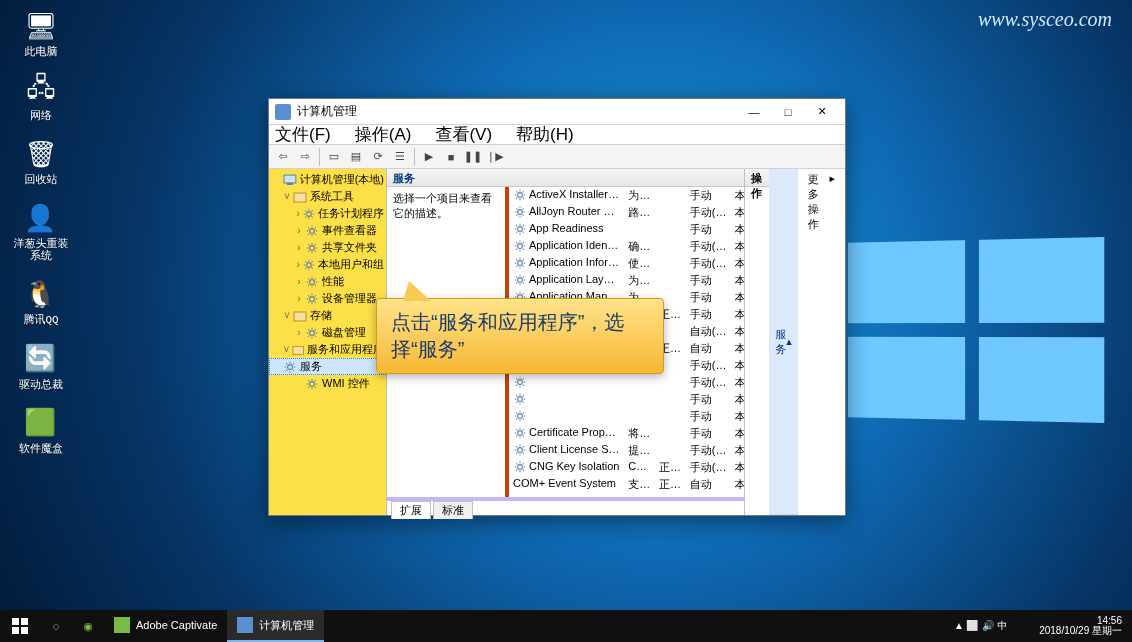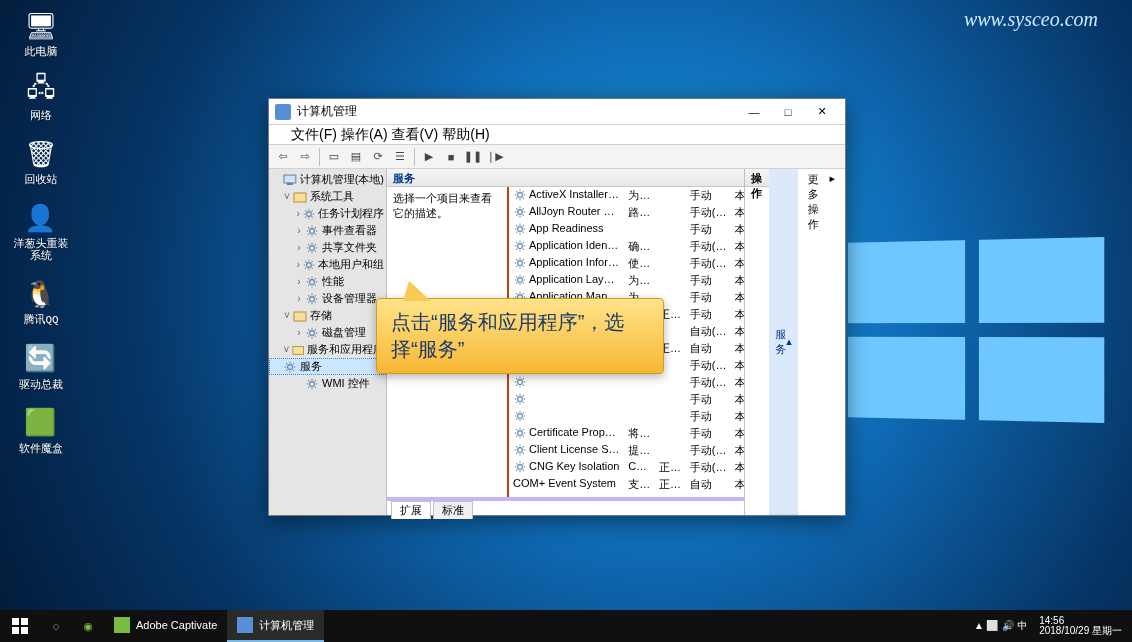--- a/index.html
+++ b/index.html
@@ -1,58 +1,58 @@
 <!DOCTYPE html>
 <html><head>
 <meta charset="utf-8">
 <style>
 * { margin: 0; padding: 0; box-sizing: border-box; font-family: "Microsoft YaHei", "Segoe UI", Tahoma, sans-serif; }
 html, body { width: 1132px; height: 642px; overflow: hidden; }
 .desktop {
   position: relative; width: 1132px; height: 642px;
   background: radial-gradient(circle at 58% 45%, #1a9edc 0%, #0f6bb5 35%, #063566 70%, #021a38 100%);
 }
-.watermark-top { position: absolute; top: 8px; right: 34px; font-style: italic; color: #cfe8ff; font-size: 20px; font-family: Georgia, serif; }
+.watermark-top { position: absolute; top: 8px; right: 20px; font-style: italic; color: #cfe8ff; font-size: 20px; font-family: Georgia, serif; }
 .watermark-bottom { position:absolute; bottom:36px; right:8px; color: rgba(180,210,230,.25); font-size:24px; font-style:italic; }
 .icons-col { position:absolute; left:10px; top:8px; width:62px; display:flex; flex-direction:column; gap:14px; }
 .dicon { width:62px; display:flex; flex-direction:column; align-items:center; color:#fff; font-size:11px; text-align:center; cursor:pointer; }
 .dicon .glyph { width:36px; height:36px; display:flex; align-items:center; justify-content:center; font-size:26px; color:#fff; }
 .dicon .lbl { margin-top:2px; text-shadow:0 1px 2px rgba(0,0,0,.6); line-height:1.1;font-family:Liberation Mono, monospace; }
 
 .win-logo { position:absolute; top:240px; right:30px; width:260px; height:180px; display:grid; grid-template-columns:1fr 1fr; grid-template-rows:1fr 1fr; gap:14px; transform:perspective(700px) rotateY(-10deg); }
 .win-logo div { background:#6fc7ff; }
 
 .window {
   position:absolute; left:268px; top:98px; width:578px; height:418px;
   background:#fff; border:1px solid #7a7a7a; box-shadow:0 6px 22px rgba(0,0,0,.45);
   display:flex; flex-direction:column; font-size:11px; color:#000;
 }
 .titlebar { height:26px; display:flex; align-items:center; padding:0 6px; border-bottom:1px solid #d0d0d0; }
 .titlebar .ticon { width:16px; height:16px; background:#5a8fd6; margin-right:6px; border-radius:2px; }
 .titlebar .ttl { flex:1; font-size:12px; }
 .winbtns { display:flex; }
 .winbtns span { width:34px; height:22px; display:flex; align-items:center; justify-content:center; font-size:11px; cursor:pointer; }
-.menubar { height:20px; display:flex; align-items:center; gap:4px; padding:0 22px; border-bottom:1px solid #d0d0d0; font-size:14px; }
+.menubar { height:20px; display:flex; align-items:center; gap:24px; padding:0 6px; border-bottom:1px solid #d0d0d0; font-size:17px; }
 .menubar span { cursor:pointer; }
 .toolbar { height:24px; display:flex; align-items:center; gap:2px; padding:0 4px; border-bottom:1px solid #d0d0d0; background:#f4f4f4; }
 .tbtn { width:20px; height:20px; display:flex; align-items:center; justify-content:center; font-size:11px; color:#444; cursor:pointer; border:1px solid transparent; }
 .tsep { width:1px; height:18px; background:#c0c0c0; margin:0 2px; }
 
 .body { flex:1; display:flex; min-height:0; }
-.tree { width:118px; border-right:1px solid #c0c0c0; overflow:auto; padding:2px 0; font-size:11px; background:#e5e5e5; }
+.tree { width:118px; border-right:1px solid #c0c0c0; overflow:auto; padding:2px 0; font-size:11px; background:#fde047; }
 .tnode { display:flex; align-items:center; padding:1px 2px; white-space:nowrap; cursor:pointer; }
 .tw { display:inline-block; width:12px; text-align:center; color:#666; font-size:10px; }
 .ticon2 { width:14px; height:12px; display:inline-block; margin-right:3px; }
 .tnode.sel { background:#cde6ff; border:1px dotted #3a8cd8; padding:0 1px; }
 .ind1{padding-left:12px}.ind2{padding-left:24px}
 
 .mid { flex:1; display:flex; flex-direction:column; border-right:1px solid #c0c0c0; min-width:0; }
 .mid-head { height:18px; background:linear-gradient(#f6f6f6,#e6e6e6); border-bottom:1px solid #c8c8c8; padding:2px 6px; font-size:11px; color:#003a8c; font-weight:bold; }
 .mid-body { flex:1; display:flex; min-height:0; }
-.desc-pane { width:122px; padding:4px 6px; font-size:11px; border-right:2px solid #c2410c; }
+.desc-pane { width:122px; padding:4px 6px; font-size:11px; border-right:4px solid #c2410c; }
 .list-pane { flex:1; overflow:auto; position:relative; }
 .list-hdr { display:flex; position:sticky; top:0; background:#fff; border-bottom:1px solid #d0d0d0; }
 .list-hdr div { padding:2px 4px; border-right:1px solid #e0e0e0; font-size:11px; white-space:nowrap; overflow:hidden; background:linear-gradient(#fff,#f0f0f0); }
 .col-name{width:130px}.col-desc{width:34px}.col-stat{width:34px}.col-start{width:50px}.col-log{width:14px}
 .srow { display:flex; font-size:11px; cursor:default; }
 .srow div { padding:1px 4px; white-space:nowrap; overflow:hidden; text-overflow:ellipsis; }
 .srow .sicon { width:14px; height:12px; display:inline-block; margin-right:2px; vertical-align:middle; }
 .sicon svg, .ticon2 svg { width:100%; height:100%; }
 .mid-tabs { height:18px; border-top:4px solid #c4b5fd; display:flex; align-items:flex-start; padding:0 4px; font-size:11px; gap:2px; }
 .mtab { padding:1px 8px; border:1px solid #c0c0c0; border-bottom:none; background:#f0f0f0; cursor:pointer; }
@@ -67,21 +67,21 @@
 .callout::before { content:""; position:absolute; top:-18px; left:26px; width:0; height:0; border-left:6px solid transparent; border-right:22px solid transparent; border-bottom:20px solid #f9cb55; }
 
 .taskbar { position:absolute; left:0; bottom:0; width:100%; height:32px; background:#101010; display:flex; align-items:center; color:#fff; font-size:11px; }
 .taskbar .start { width:40px; height:32px; display:flex; align-items:center; justify-content:center; cursor:pointer; }
 .tb-ico { width:32px; height:32px; display:flex; align-items:center; justify-content:center; cursor:pointer; }
 .tb-app { height:32px; display:flex; align-items:center; gap:6px; padding:0 10px; cursor:pointer; border-bottom:2px solid transparent; }
 .tb-app.active { background:#2a2a2a; border-bottom:2px solid #76b9ed; }
 .tb-app .ai { width:16px; height:16px; }
 .tray { margin-left:auto; display:flex; align-items:center; gap:6px; padding:0 4px; }
 .tray-txt { font-size:10px; }
-.clock { text-align:left; line-height:1.05; font-size:10px; padding:0 6px; }
+.clock { text-align:right; line-height:1.05; font-size:10px; padding:0 6px;margin-left:20px; }
 </style>
 </head>
 <body>
 
 <div class="desktop">
   <div class="watermark-top">www.sysceo.com</div>
 
   <div class="icons-col" id="dicons">
       <div class="dicon">
         <div class="glyph">🖥</div>

